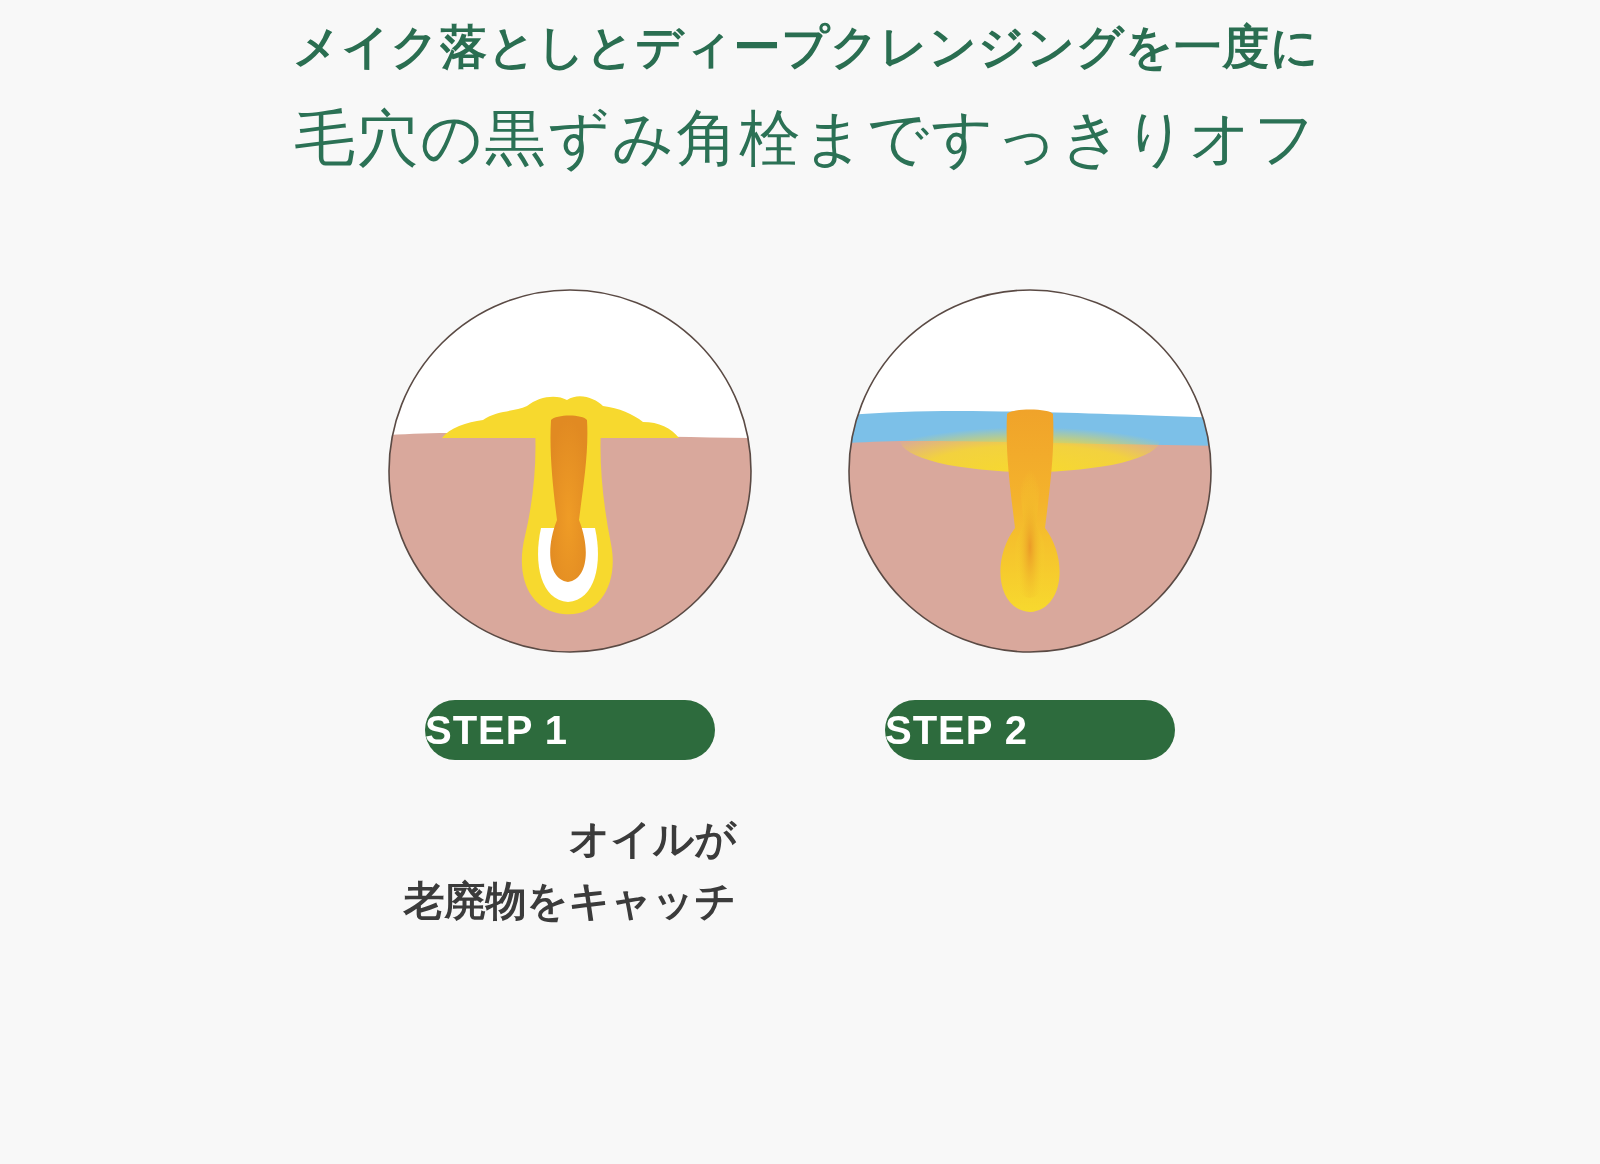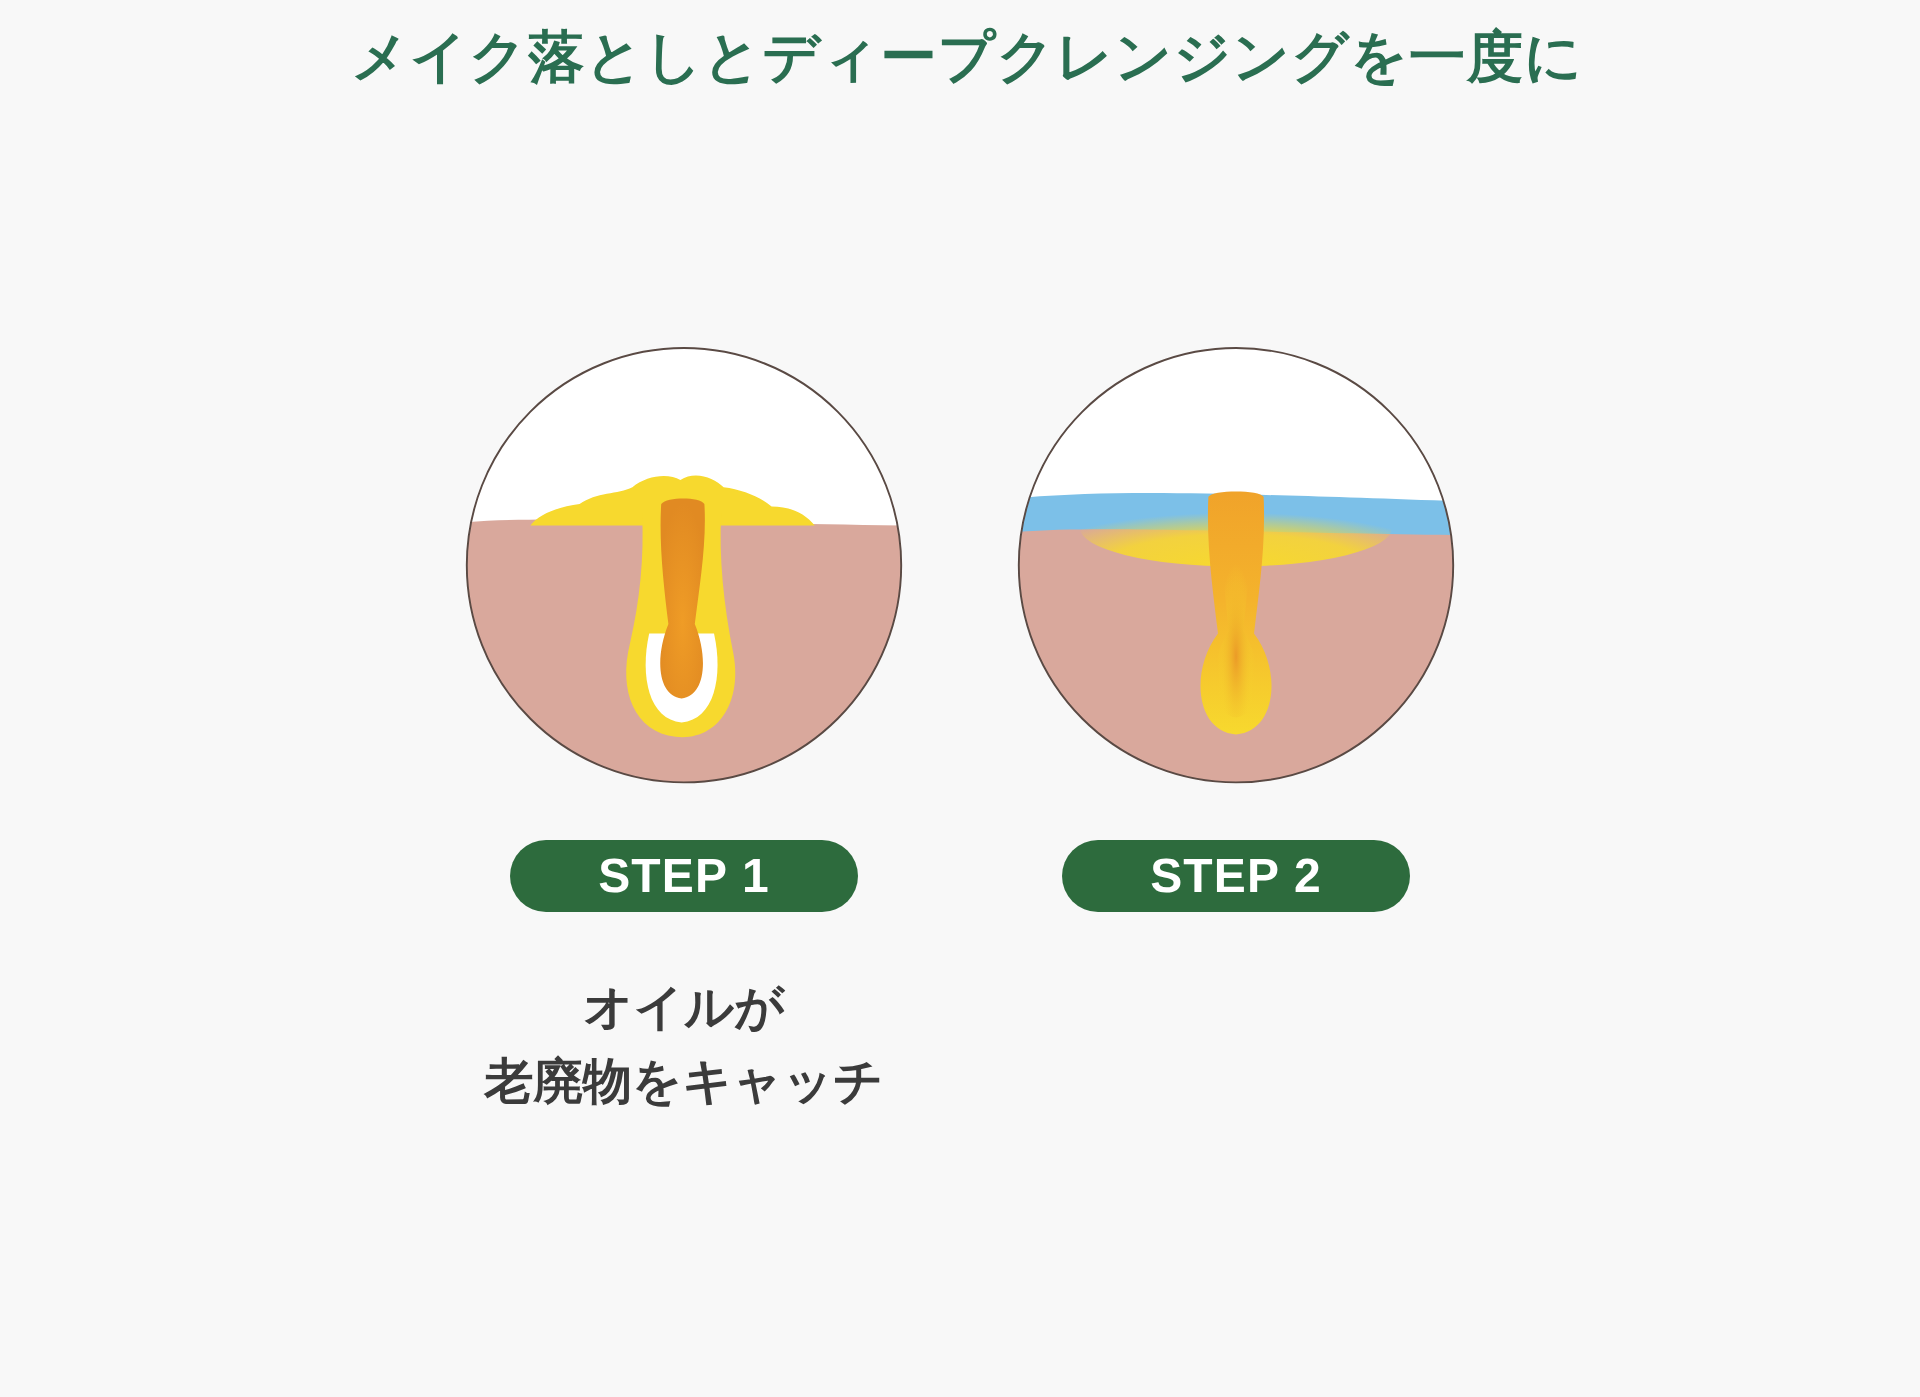--- a/index.html
+++ b/index.html
@@ -70,48 +70,48 @@
 
   
   .step-badge {
     margin-top: 46px;
     width: 290px;
     height: 60px;
     border-radius: 32px;
     background: #2d6b3d;
     display: flex;
     align-items: center;
-    justify-content: center;
   }
   .step-badge-label {
     color: #ffffff;
     font-family: "Liberation Sans", sans-serif;
     font-weight: bold;
     font-size: 40px;
     letter-spacing: 1px;
     line-height: 1;
   }
 
   
   .step-caption {
     margin-top: 48px;
-    text-align: center;
+    text-align: right;
     color: #3b3b3b;
     font-family: "Liberation Sans", sans-serif;
     font-weight: bold;
     font-size: 41px;
     line-height: 1.52;
     white-space: pre-line;
   }
 </style>
 </head>
 <body>
 
 <div class="heading-block">
   <div class="headline-1">メイク落としとディープクレンジングを一度に</div>
+  <div class="headline-2">毛穴の黒ずみ角栓まですっきりオフ</div>
 </div>
 
 <div class="steps-row">
 
   <div class="step-col">
 
     <svg class="illus" viewBox="0 0 366 366">
       <defs>
         <clipPath id="clip1">
             <circle cx="183" cy="183" r="181"></circle>

